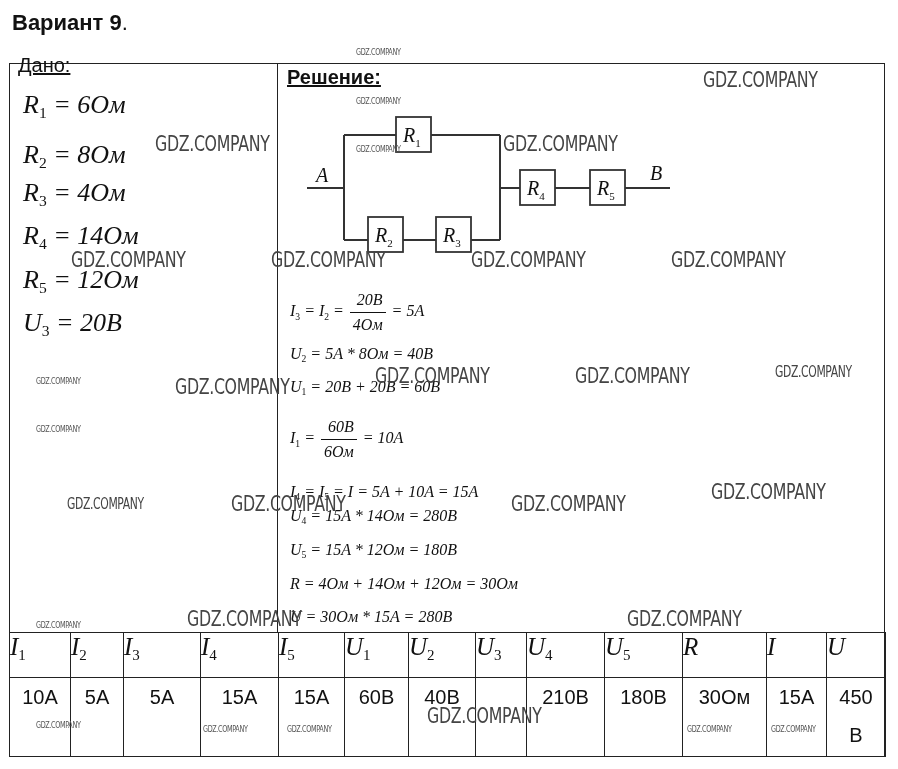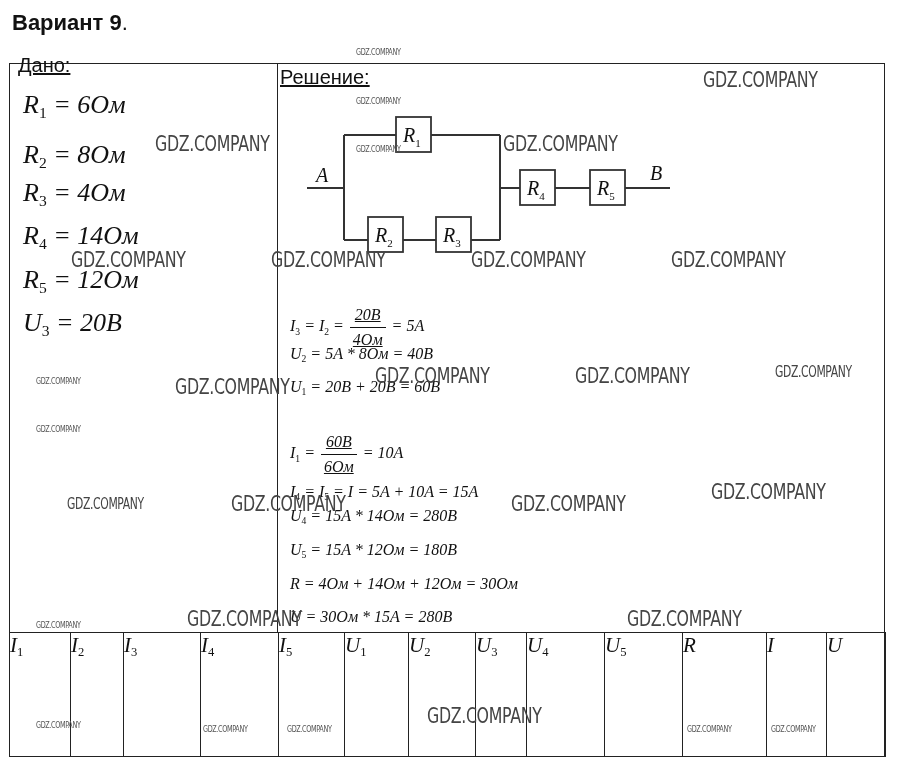--- a/index.html
+++ b/index.html
@@ -11,34 +11,34 @@
   #title { position: absolute; left: 12px; top: 10px; font-size: 22px; font-weight: bold; }
   #title .dot { font-weight: normal; }
 
   
   .frame { position: absolute; left: 9px; top: 63px; width: 876px; height: 694px; border: 1.5px solid #222; box-sizing: border-box; }
   .vdiv { position: absolute; left: 277px; top: 63px; width: 0; height: 570px; border-left: 1.5px solid #222; }
   .hdiv { position: absolute; left: 9px; top: 632px; width: 876px; height: 0; border-top: 1.5px solid #222; }
 
   .heading { position: absolute; font-size: 20px; text-decoration: underline; font-family: "Liberation Sans", sans-serif; }
   #given-heading { left: 18px; top: 54px; }
-  #solution-heading { left: 280px; top: 66px; }
+  #solution-heading { left: 287px; top: 66px; font-weight: bold; }
 
   .given-item { position: absolute; left: 23px; font-size: 26px; white-space: nowrap; }
 
   .eq { position: absolute; left: 290px; font-size: 16px; white-space: nowrap; }
-  .frac { display: inline-block; vertical-align: middle; text-align: center; margin: 16px 2px; text-decoration: underline; }
+  .frac { display: inline-block; vertical-align: middle; text-align: right; margin: 1px 2px; }
   .frac .num { display: block; border-bottom: 1.3px solid #111; padding: 0 3px; line-height: 24px; }
   .frac .den { display: block; padding: 0 3px; line-height: 24px; }
 
   
   table.results { position: absolute; left: 9px; top: 632px; width: 876px; height: 125px; border-collapse: collapse; table-layout: fixed; }
   table.results td { border: 1.3px solid #222; vertical-align: top; padding: 0; }
   table.results tr.hdr td { height: 44px; }
-  .hcell { font-size: 21px; padding: 6px 0 0 10px; margin-left: 8px; }
+  .hcell { font-size: 25px; padding: 6px 0 0 10px; margin-left: 8px; }
   .vcell { font-family: "Liberation Sans", sans-serif; font-size: 20px; text-align: center; padding-top: 6px; line-height: 38px; }
 
   .wm { position: absolute; font-family: "DejaVu Sans", sans-serif; color: #444; letter-spacing: -0.5px; transform: scaleX(0.72); transform-origin: left top; white-space: nowrap; }
   .wm.big { font-size: 22px; }
   .wm.small { font-size: 9px; color: #555; }
   .wm.mid { font-size: 15px; }
 
   svg#circuit { position: absolute; left: 300px; top: 110px; }
 </style>
 </head>
@@ -129,20 +129,35 @@
     <td class="hcell math"><span>I</span><sub>5</sub></td>
     <td class="hcell math"><span>U</span><sub>1</sub></td>
     <td class="hcell math"><span>U</span><sub>2</sub></td>
     <td class="hcell math"><span>U</span><sub>3</sub></td>
     <td class="hcell math"><span>U</span><sub>4</sub></td>
     <td class="hcell math"><span>U</span><sub>5</sub></td>
     <td class="hcell math"><span>R</span><sub></sub></td>
     <td class="hcell math"><span>I</span><sub></sub></td>
     <td class="hcell math"><span>U</span><sub></sub></td>
   </tr>
+  <tr>
+    <td class="vcell">10A</td>
+    <td class="vcell">5A</td>
+    <td class="vcell">5A</td>
+    <td class="vcell">15A</td>
+    <td class="vcell">15A</td>
+    <td class="vcell">60B</td>
+    <td class="vcell">40B</td>
+    <td class="vcell"></td>
+    <td class="vcell">210B</td>
+    <td class="vcell">180B</td>
+    <td class="vcell">30Ом</td>
+    <td class="vcell">15A</td>
+    <td class="vcell" style="padding-left:8px;padding-right:8px;">450 B</td>
+  </tr>
 </tbody>
   </table>
 
 <div class="wm small" style="left:356px;top:47px">GDZ.COMPANY</div>
 <div class="wm small" style="left:356px;top:96px">GDZ.COMPANY</div>
 <div class="wm small" style="left:356px;top:144px">GDZ.COMPANY</div>
 <div class="wm big" style="left:703px;top:67px">GDZ.COMPANY</div>
 <div class="wm big" style="left:155px;top:131px">GDZ.COMPANY</div>
 <div class="wm big" style="left:503px;top:131px">GDZ.COMPANY</div>
 <div class="wm big" style="left:71px;top:247px">GDZ.COMPANY</div>

